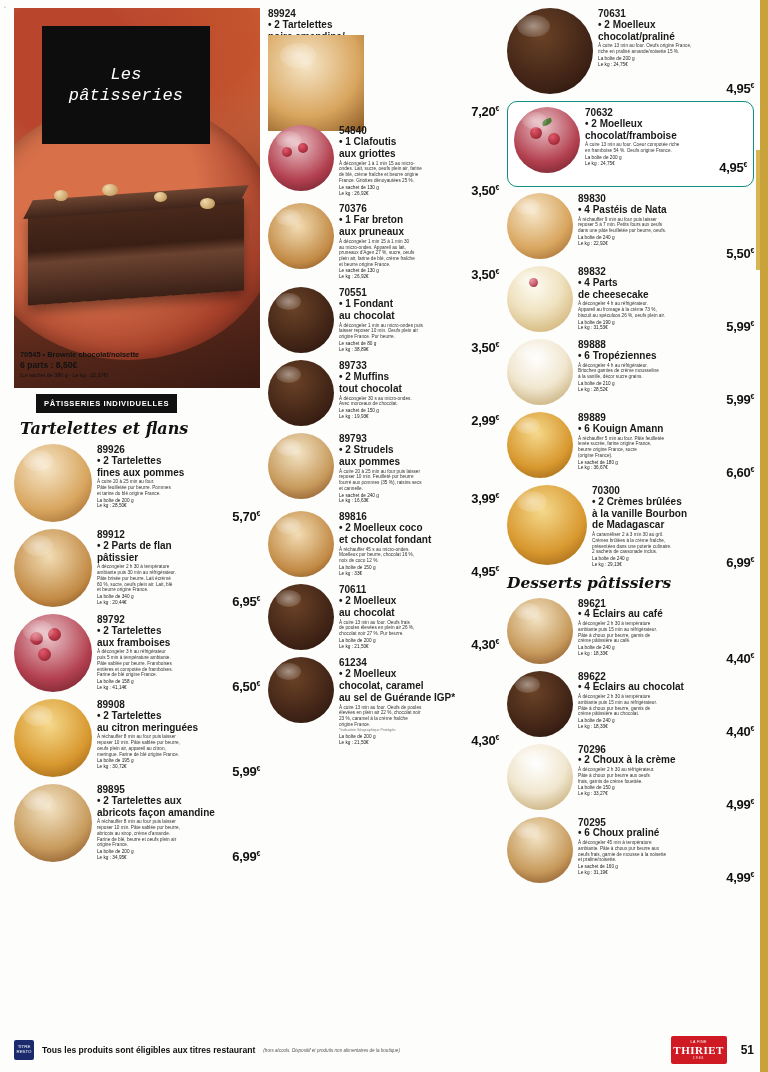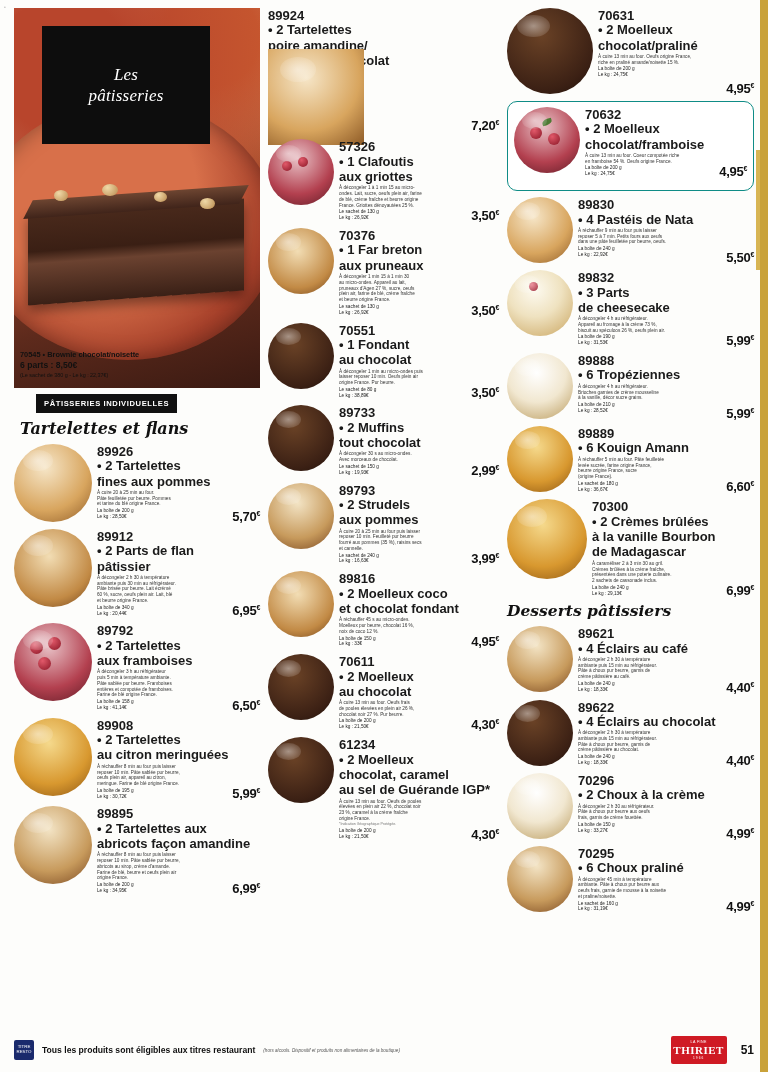--- a/index.html
+++ b/index.html
@@ -48,21 +48,21 @@
   .item .thumb {
     width:66px; min-width:66px; height:66px;
     border-radius:50%;
     overflow:hidden;
     position:relative;
     flex:0 0 auto;
   }
   .item.big .thumb { width:78px; min-width:78px; height:78px; }
   .item .body { flex:1 1 auto; position:relative; min-width:0; }
   .ref-title {
-    font-size:13px; font-weight:bold; line-height:1.18;
+    font-size:10px; font-weight:bold; line-height:1.18;
     margin:0 0 1px 0;
   }
   .desc {
     font-size:4.7px; line-height:1.22; color:#333;
     margin:0 0 1px 0;
   }
   .meta {
     font-size:4.7px; line-height:1.25; color:#222;
   }
   .price {
@@ -106,21 +106,21 @@
     background:radial-gradient(circle at 35% 30%, #f0d9a8, #b98a4e);
   }
   .title-block {
     position:absolute; left:28px; top:18px;
     width:168px; height:118px;
     background:#0d0d0d;
     display:flex; align-items:center; justify-content:center;
   }
   .title-block span {
     color:#fff;
-    font-family:Liberation Serif, serif;
+    font-family:Liberation Mono, monospace;
     font-style:italic;
     font-size:17px;
     line-height:1.25;
     text-align:center;
     letter-spacing:.2px;
   }
   .hero-caption {
     position:absolute; left:6px; bottom:10px;
     color:#111;
     background:rgba(253,253,251,.0);
@@ -378,21 +378,21 @@
       </div>
 
 
       <div class="item">
         <div class="thumb t4">
           <div class="berry" style="left:14px;top:22px;width:10px;height:10px;"></div>
           <div class="berry" style="left:30px;top:18px;width:10px;height:10px;"></div>
           <div class="shine"></div>
         </div>
         <div class="body">
-          <div class="ref-title">57326</div>
+          <div class="ref-title">54840</div>
           <div class="ref-title" style="margin-top: -2px; white-space: pre-line;">• 1 Clafoutis
 aux griottes</div>
           <div class="desc" style="white-space: pre-line;">À décongeler 1 à 1 min 15 au micro-
 ondes. Lait, sucre, oeufs plein air, farine
 de blé, crème fraîche et beurre origine
 France. Griottes dénoyautées 25 %.</div>
           <div class="meta" style="white-space: pre-line;">Le sachet de 130 g
 Le kg : 26,92€</div>
           <div class="price"><span>3,50</span><sup>€</sup></div>
         </div>
@@ -579,21 +579,21 @@
         </div>
       </div>
 
       <div class="item">
         <div class="thumb t9">
           <div class="berry" style="left:22px;top:12px;width:9px;height:9px;"></div>
           <div class="shine"></div>
         </div>
         <div class="body">
           <div class="ref-title">89832</div>
-          <div class="ref-title" style="margin-top: -2px; white-space: pre-line;">• 3 Parts
+          <div class="ref-title" style="margin-top: -2px; white-space: pre-line;">• 4 Parts
 de cheesecake</div>
           <div class="desc" style="white-space: pre-line;">À décongeler 4 h au réfrigérateur.
 Appareil au fromage à la crème 73 %,
 biscuit au spéculoos 26 %, oeufs plein air.</div>
           <div class="meta" style="white-space: pre-line;">La boîte de 190 g
 Le kg : 31,53€</div>
           <div class="price"><span>5,99</span><sup>€</sup></div>
         </div>
       </div>
 

